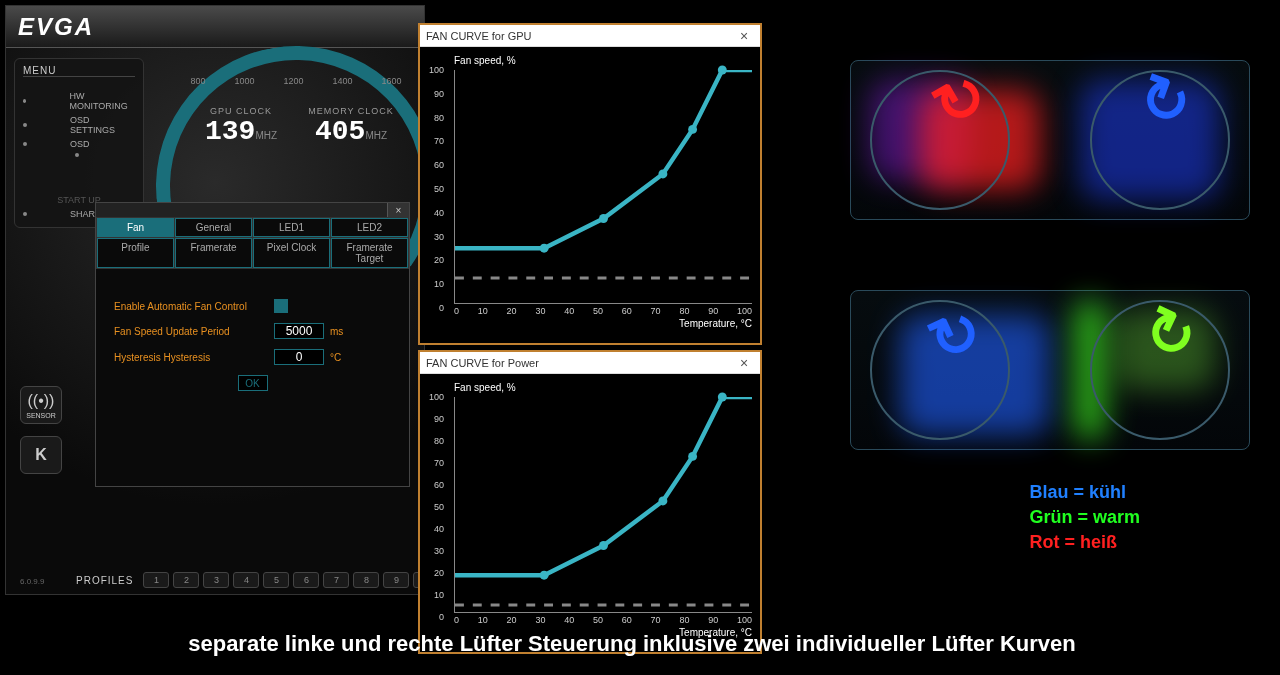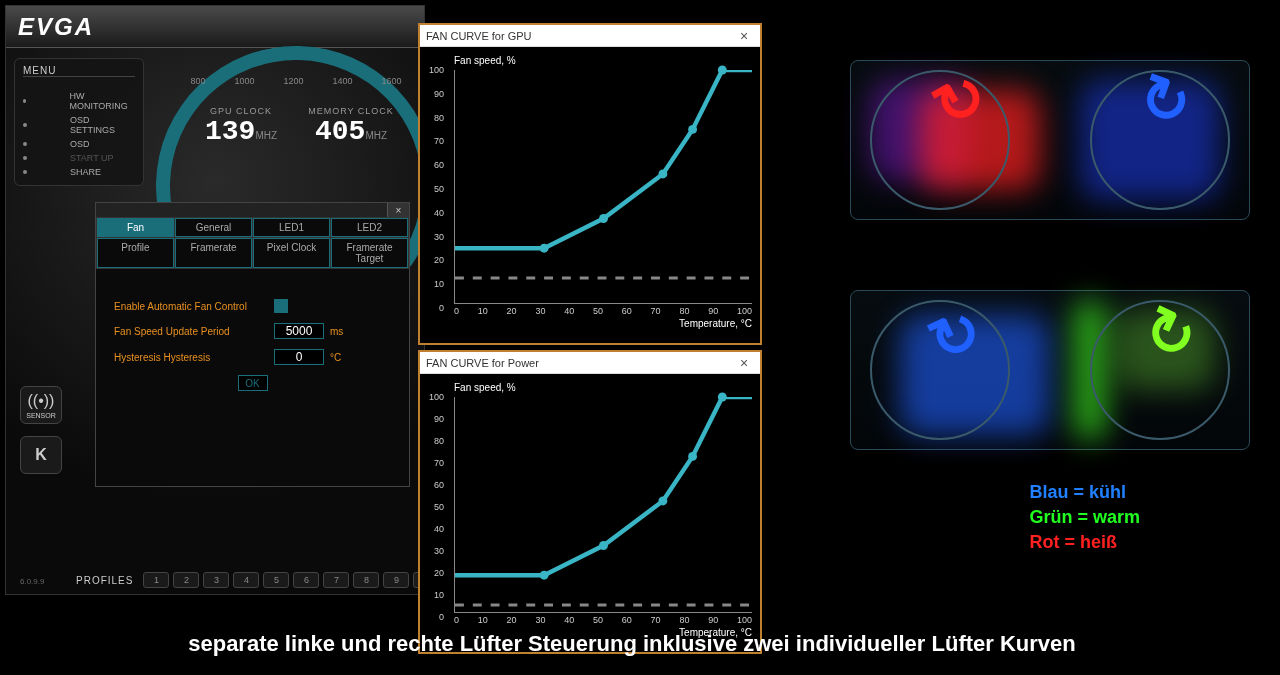--- a/index.html
+++ b/index.html
@@ -54,21 +54,21 @@
 }
 .menu-item {
   color: #aaa;
   font-size: 9px;
   padding: 2px 0;
   display: flex;
   align-items: center;
   gap: 38px;
 }
 .menu-bullet { width:4px;height:4px;background:#888;border-radius:50%;margin-right:5px; }
-.menu-item.dim { color:#555; }
+.menu-item.dim { color:#555;flex-direction:column; }
 .gauge-area {
   position: absolute;
   left: 150px;
   top: 50px;
   width: 280px;
   height: 150px;
 }
 .gauge-ring {
   position:absolute;
   left: 0; top: -10px;

